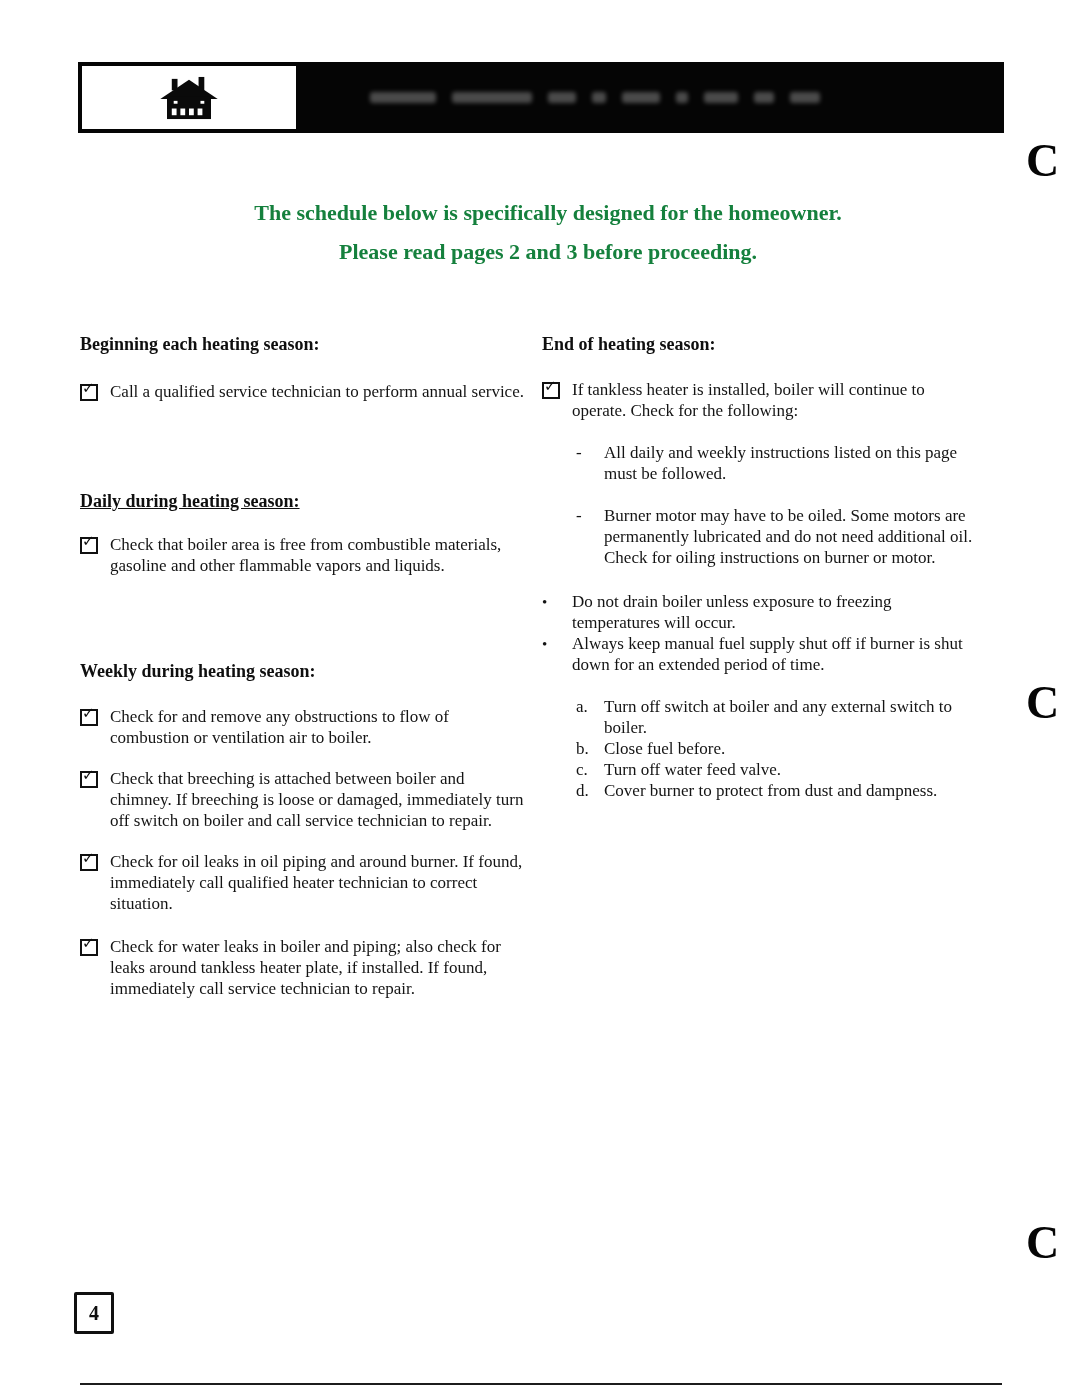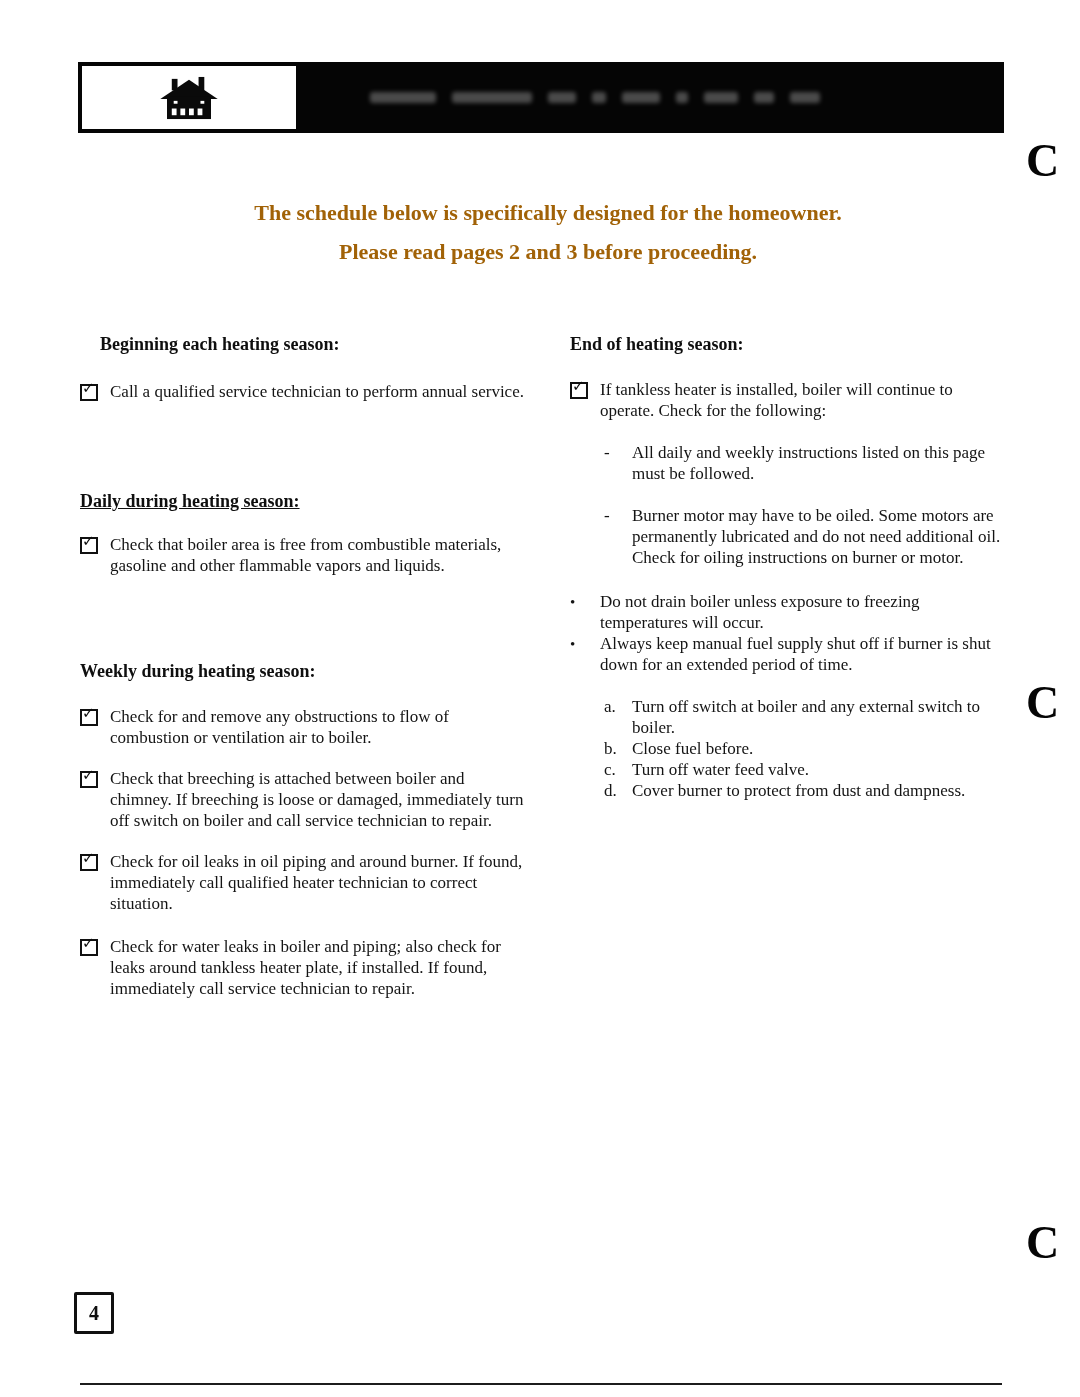--- a/index.html
+++ b/index.html
@@ -27,27 +27,27 @@
     flex:1;display:flex;align-items:center;padding-left:70px;overflow:hidden;
   }
   .smudge{
     display:inline-block;height:11px;background:#8f8f8f;opacity:.5;
     filter:blur(2px);border-radius:3px;margin-right:16px;flex:0 0 auto;
   }
 
   
   .title-block{
     position:absolute;left:16px;right:0;top:193px;text-align:center;
-    font-weight:bold;font-size:22px;line-height:39px;color:#a16207;
+    font-weight:bold;font-size:22px;line-height:39px;color:#15803d;
   }
 
   
   .col{position:absolute;top:333px;}
   .col-left{left:80px;width:448px;}
-  .col-right{left:570px;width:434px;}
+  .col-right{left:542px;width:434px;}
 
   .sec-heading{
     font-weight:bold;font-size:18px;line-height:22px;color:#0f0f0f;
   }
   .item{
     display:flex;align-items:flex-start;
     font-size:17px;line-height:21px;color:#141414;
   }
   .marker{flex:0 0 30px;}
   .item-text{flex:1;}
@@ -67,21 +67,21 @@
   .dash-item .marker{flex:0 0 28px;}
 
   
   .bullet-item .marker{flex:0 0 30px;font-size:15px;padding-top:1px;}
 
   
   .letter-item{padding-left:34px;}
   .letter-item .marker{flex:0 0 28px;}
 
   
-  .col-left .s1-h{margin-top:0;margin-left:20px;}
+  .col-left .s1-h{margin-top:0;}
   .col-left .s1-i0{margin-top:26px;}
   .col-left .s2-h{margin-top:84px;text-decoration:underline;}
   .col-left .s2-i0{margin-top:22px;}
   .col-left .s3-h{margin-top:84px;}
   .col-left .s3-i0{margin-top:24px;}
   .col-left .s3-i1{margin-top:20px;}
   .col-left .s3-i2{margin-top:20px;}
   .col-left .s3-i3{margin-top:22px;}
 
   .col-right .s1-h{margin-top:0;}

